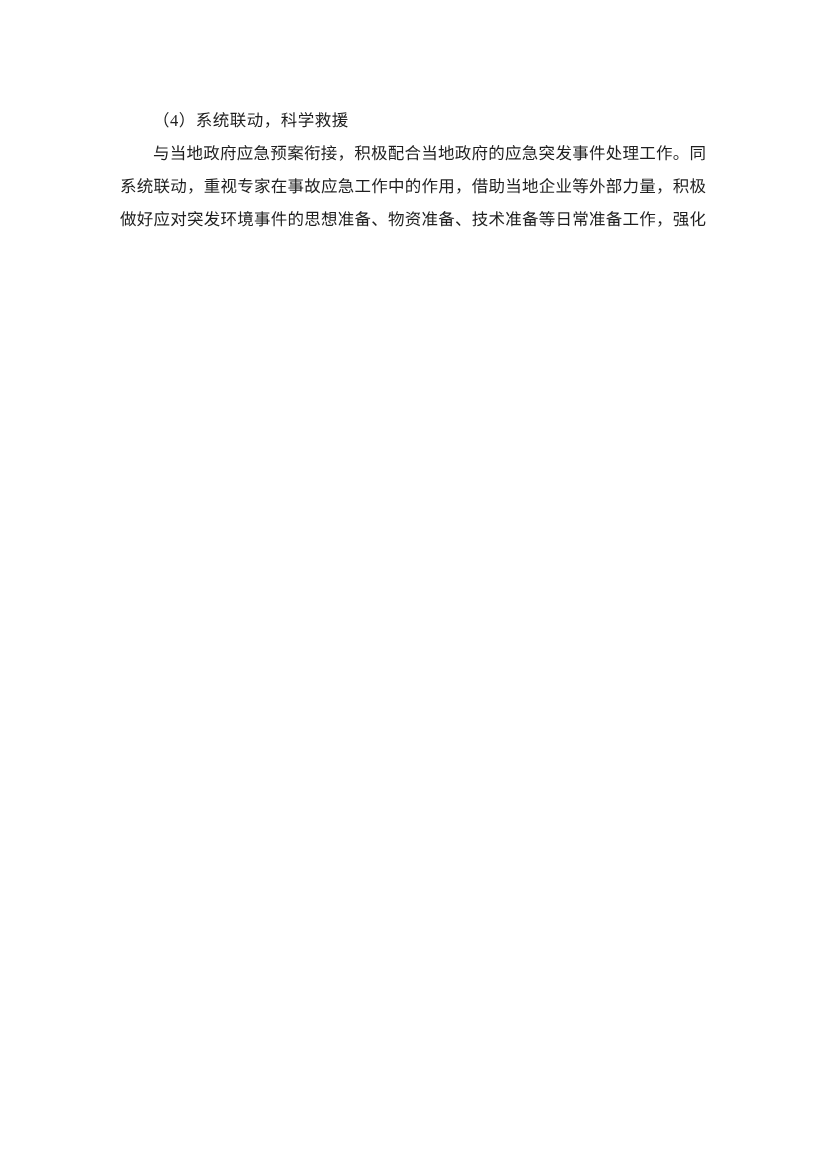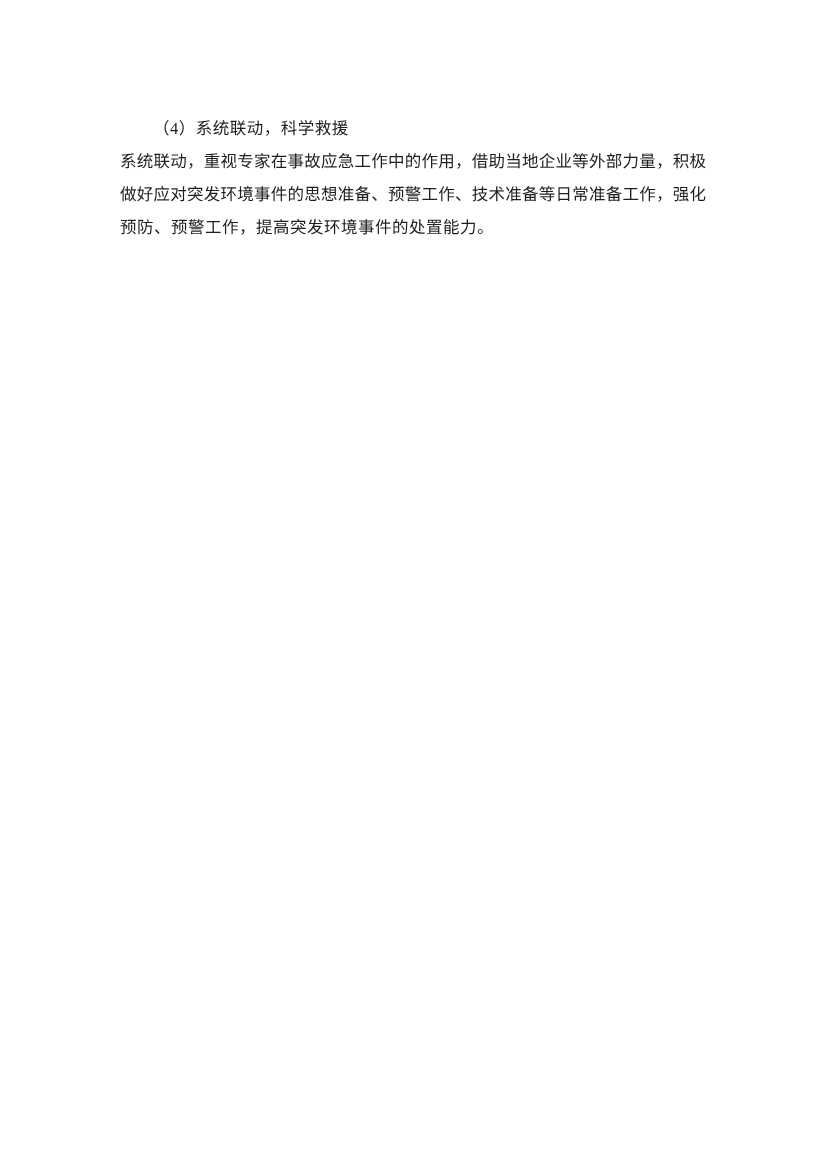--- a/index.html
+++ b/index.html
@@ -5,21 +5,21 @@
 <style>
   html, body {
     margin: 0;
     padding: 0;
     background: #ffffff;
   }
   .page {
     position: relative;
     width: 826px;
     height: 967px;
-    margin: 8px auto;
+    margin: 0 auto;
     background: #ffffff;
     font-family: "Liberation Serif", "DejaVu Serif", serif;
     color: #1f1f1f;
     overflow: hidden;
   }
   .content {
     position: absolute;
     top: 104px;
     left: 120px;
     width: 586px;
@@ -65,22 +65,22 @@
 </head>
 <body>
 
 <div class="page">
 
   <div class="content">
 
     <div class="section-heading">（4）系统联动，科学救援</div>
 
     <div class="paragraph">
+      <div class="para-line first-line">与当地政府应急预案衔接，积极配合当地政府的应急突发事件处理工作。同</div>
       <div class="para-line">系统联动，重视专家在事故应急工作中的作用，借助当地企业等外部力量，积极</div>
-      <div class="para-line">做好应对突发环境事件的思想准备、预警工作、技术准备等日常准备工作，强化</div>
-      <div class="para-line last-line">预防、预警工作，提高突发环境事件的处置能力。</div>
+      <div class="para-line">做好应对突发环境事件的思想准备、物资准备、技术准备等日常准备工作，强化</div>
     </div>
 
   </div>
 
   <div class="page-number">4</div>
 
 </div>
 
 </body></html>

